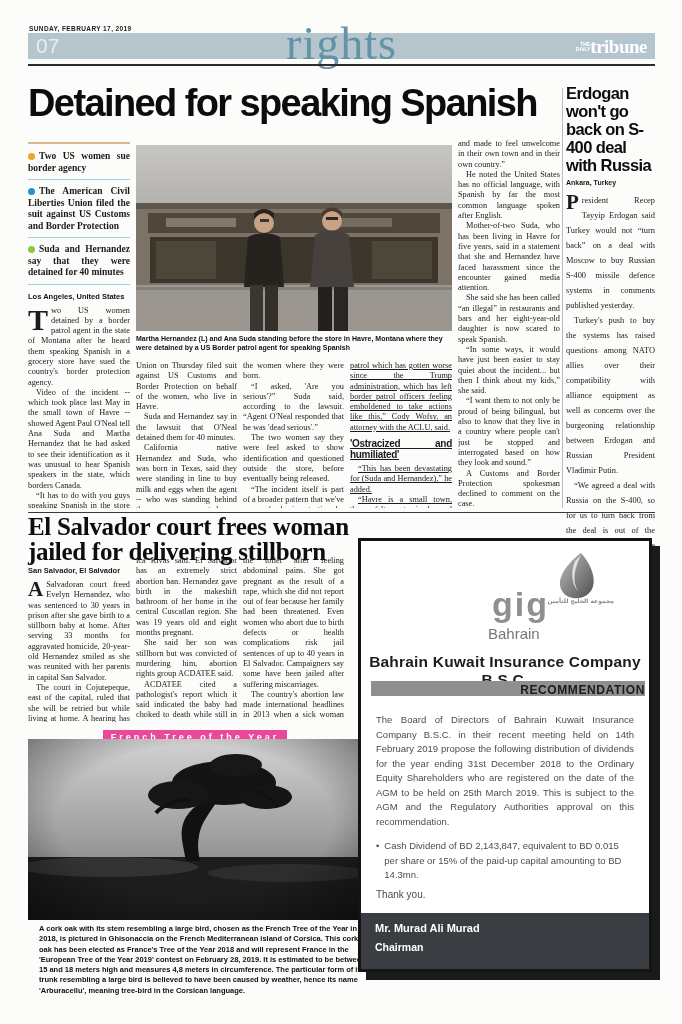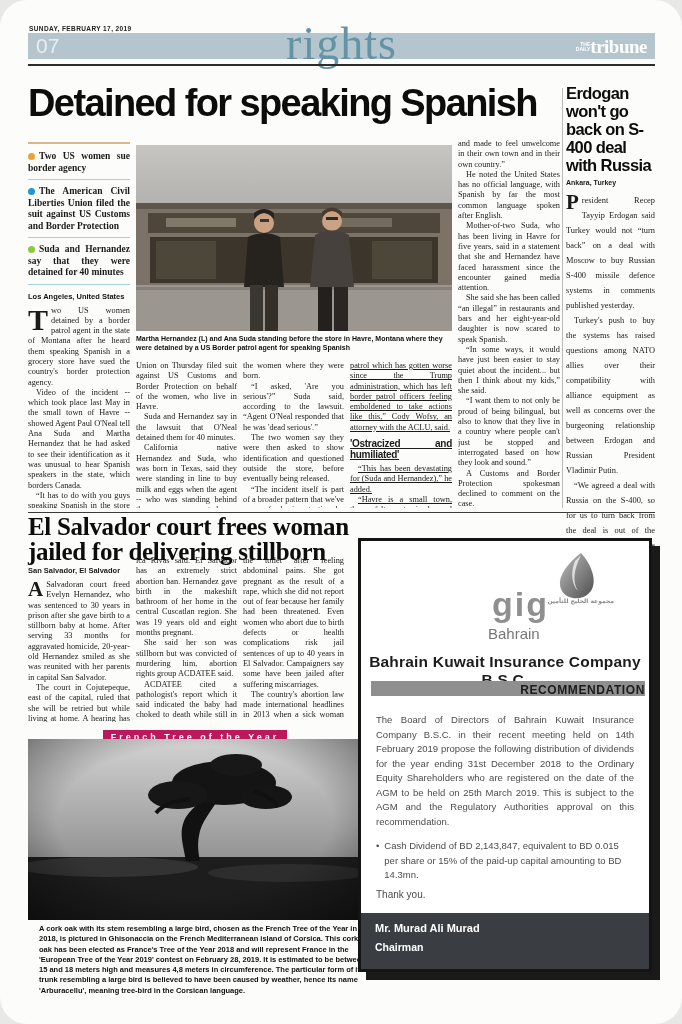--- a/index.html
+++ b/index.html
@@ -1,17 +1,17 @@
 <!DOCTYPE html>
 <html><head>
 <meta charset="utf-8">
 <style>
   html,body{margin:0;padding:0;background:#e8e8e6;}
   .page{position:relative;width:682px;height:1024px;background:#fcfcfa;overflow:hidden;
-        font-family:"Liberation Serif",serif;color:#1a1a1a;border-radius:27px;}
+        font-family:"Liberation Serif",serif;color:#1a1a1a;}
 
   
   .date-line{position:absolute;left:29px;top:25px;font:bold 6.5px "Liberation Sans",sans-serif;
              letter-spacing:.4px;color:#222;}
   .band{position:absolute;left:28px;top:33px;width:627px;height:26px;background:#b4c5ce;}
   .page-num{position:absolute;left:8px;top:1px;font:300 21px "Liberation Sans",sans-serif;color:#e7eef1;}
   .section-word{position:absolute;left:50%;top:-16px;transform:translateX(-50%);
                 font:400 46px "Liberation Serif",serif;color:#6493a6;letter-spacing:1px;}
   .brand{position:absolute;right:8px;top:3px;display:flex;align-items:center;gap:0;}
   .brand-stack{display:flex;flex-direction:column;font:bold 5px "Liberation Sans",sans-serif;
@@ -59,21 +59,21 @@
   .rule-mid{position:absolute;left:28px;top:512px;width:627px;height:1px;background:#3a3a3a;}
   .es-headline{position:absolute;left:28px;top:514px;width:334px;
                font:bold 25px "Liberation Serif",serif;line-height:25px;letter-spacing:-.3px;color:#0d0d0d;}
   .es-dateline{position:absolute;left:28px;top:566px;font:bold 7.5px "Liberation Sans",sans-serif;}
   .es-col1{position:absolute;left:28px;top:580px;width:102px;height:142px;}
   .es-col2{position:absolute;left:136px;top:556px;width:101px;height:166px;}
   .es-col3{position:absolute;left:243px;top:556px;width:101px;height:166px;}
 
   
   .tree-label-wrap{position:absolute;left:28px;top:726px;width:334px;text-align:center;}
-  .tree-label{display:inline-block;background:#be185d;color:#fff;
+  .tree-label{display:inline-block;background:#ec4899;color:#fff;
               font:bold 9px "Liberation Sans",sans-serif;letter-spacing:3px;padding:2px 8px;}
   .tree-photo{position:absolute;left:28px;top:739px;width:334px;height:181px;overflow:hidden;background:#777;}
   .tree-caption{position:absolute;left:28px;top:924px;width:334px;
                 font:bold 7.5px "Liberation Sans",sans-serif;line-height:10.3px;color:#0f0f0f;margin-left:11px;}
 
   
   .ad-box{position:absolute;left:358px;top:538px;width:294px;height:434px;background:#fff;
           border:3px solid #141414;box-shadow:8px 8px 0 #1a1a1a;box-sizing:border-box;}
   .gig-logo{position:absolute;left:0;top:12px;width:100%;display:flex;justify-content:center;padding-left:40px;}
   .gig-inner{position:relative;width:150px;height:92px;}
@@ -175,21 +175,21 @@
   <div class="photo-caption">Martha Hernandez (L) and Ana Suda standing before the store in Havre, Montana where they were detained by a US Border patrol agent for speaking Spanish</div>
 
   <div class="m-col2 col">
       <p>Union on Thursday filed suit against US Customs and Border Protection on behalf of the women, who live in Havre.</p>
       <p>Suda and Hernandez say in the lawsuit that O'Neal detained them for 40 minutes.</p>
       <p>California native Hernandez and Suda, who was born in Texas, said they were standing in line to buy milk and eggs when the agent -- who was standing behind them -- commented on Hernandez's accent, and asked</p>
     </div>
   <div class="m-col3 col">
       <p>the women where they were born.</p>
       <p>“I asked, 'Are you serious'?” Suda said, according to the lawsuit. “Agent O'Neal responded that he was 'dead serious'.”</p>
-      <p>The two women say they were then asked to show identification and questioned outside the store, before eventually being released.</p>
+      <p>The two women say they were feel asked to show identification and questioned outside the store, before eventually being released.</p>
       <p>“The incident itself is part of a broader pattern that we've seen of abusive tactics by border</p>
     </div>
   <div class="m-col4 col">
     <div>
         <p>patrol which has gotten worse since the Trump administration, which has left border patrol officers feeling emboldened to take actions like this,” Cody Wofsy, an attorney with the ACLU, said.</p>
       </div>
     <div class="subhead">'Ostracized and humiliated'</div>
     <div class="indent-all">
         <p>“This has been devastating for (Suda and Hernandez),” he added.</p>
         <p>“Havre is a small town, they felt ostracized and humiliated</p>

